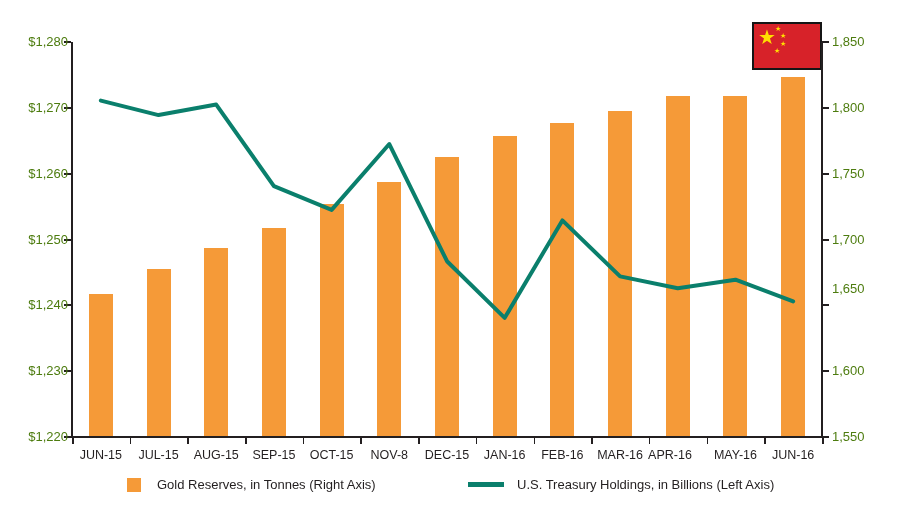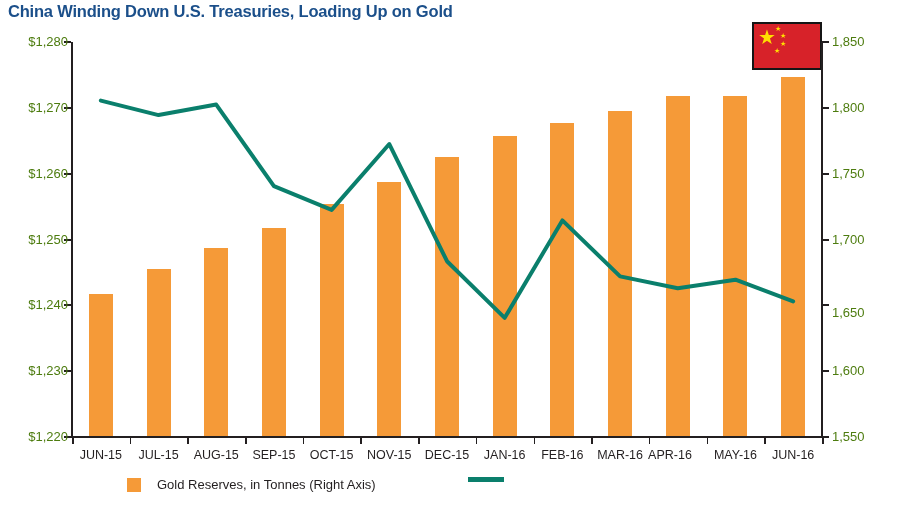--- a/index.html
+++ b/index.html
@@ -179,21 +179,20 @@
     color: #231f20;
     white-space: nowrap;
   }
   #source-label { font-weight: bold; }
 </style>
 </head>
 <body>
 
 <div id="chart-root">
 
-  <div id="chart-title">China Winding Down U.S. Treasuries, Loading Up on Gold</div>
 
   <div id="flag-wrap">
     <span class="flag-star big">★</span>
     <span class="flag-star s1">★</span>
     <span class="flag-star s2">★</span>
     <span class="flag-star s3">★</span>
     <span class="flag-star s4">★</span>
   </div>
 
   <div id="plot-area">
@@ -224,21 +223,21 @@
         <div class="ylabel left" style="top: 322.167px;">$1,230</div>
         <div class="ylabel left" style="top: 256.333px;">$1,240</div>
         <div class="ylabel left" style="top: 190.5px;">$1,250</div>
         <div class="ylabel left" style="top: 124.667px;">$1,260</div>
         <div class="ylabel left" style="top: 58.8333px;">$1,270</div>
         <div class="ylabel left" style="top: -7px;">$1,280</div>
       </div>
     <div id="right-labels">
         <div class="ylabel right" style="top: 388px;">1,550</div>
         <div class="ylabel right" style="top: 322.167px;">1,600</div>
-        <div class="ylabel right" style="top: 264px;">1,650</div>
+        <div class="ylabel right" style="top: 240px;">1,650</div>
         <div class="ylabel right" style="top: 190.5px;">1,700</div>
         <div class="ylabel right" style="top: 124.667px;">1,750</div>
         <div class="ylabel right" style="top: 58.8333px;">1,800</div>
         <div class="ylabel right" style="top: -7px;">1,850</div>
       </div>
 
     <div id="bars">
         <div class="bar" title="JUN-15: 1658" style="left: 16.8462px; width: 24px; height: 142.2px; background: rgb(245, 154, 56);"></div>
         <div class="bar" title="JUL-15: 1677" style="left: 74.5385px; width: 24px; height: 167.217px; background: rgb(245, 154, 56);"></div>
         <div class="bar" title="AUG-15: 1693" style="left: 132.231px; width: 24px; height: 188.283px; background: rgb(245, 154, 56);"></div>
@@ -272,35 +271,36 @@
         <div class="xtick" style="left: 634.615px;"></div>
         <div class="xtick" style="left: 692.308px;"></div>
         <div class="xtick" style="left: 750px;"></div>
       </div>
     <div id="x-labels">
         <div class="xlabel" style="left: 28.8462px;">JUN-15</div>
         <div class="xlabel" style="left: 86.5385px;">JUL-15</div>
         <div class="xlabel" style="left: 144.231px;">AUG-15</div>
         <div class="xlabel" style="left: 201.923px;">SEP-15</div>
         <div class="xlabel" style="left: 259.615px;">OCT-15</div>
-        <div class="xlabel" style="left: 317.308px;">NOV-15</div>
+        <div class="xlabel" style="left: 317.308px;">NOV-8</div>
         <div class="xlabel" style="left: 375px;">DEC-15</div>
         <div class="xlabel" style="left: 432.692px;">JAN-16</div>
         <div class="xlabel" style="left: 490.385px;">FEB-16</div>
         <div class="xlabel" style="left: 548.077px;">MAR-16</div>
         <div class="xlabel" style="left: 577px; margin-left: 21px;">APR-16</div>
         <div class="xlabel" style="left: 663.462px; text-align: center;">MAY-16</div>
         <div class="xlabel" style="left: 721.154px;">JUN-16</div>
       </div>
   </div>
 
   <div id="legend">
     <div class="legend-item" id="legend-gold">
       <span class="swatch-box"></span>
       <span>Gold Reserves, in Tonnes (Right Axis)</span>
     </div>
     <div class="legend-item" id="legend-treasury">
       <span class="swatch-line"></span>
+      <span>U.S. Treasury Holdings, in Billions (Left Axis)</span>
     </div>
   </div>
 
 
 </div>
 
 </body></html>

